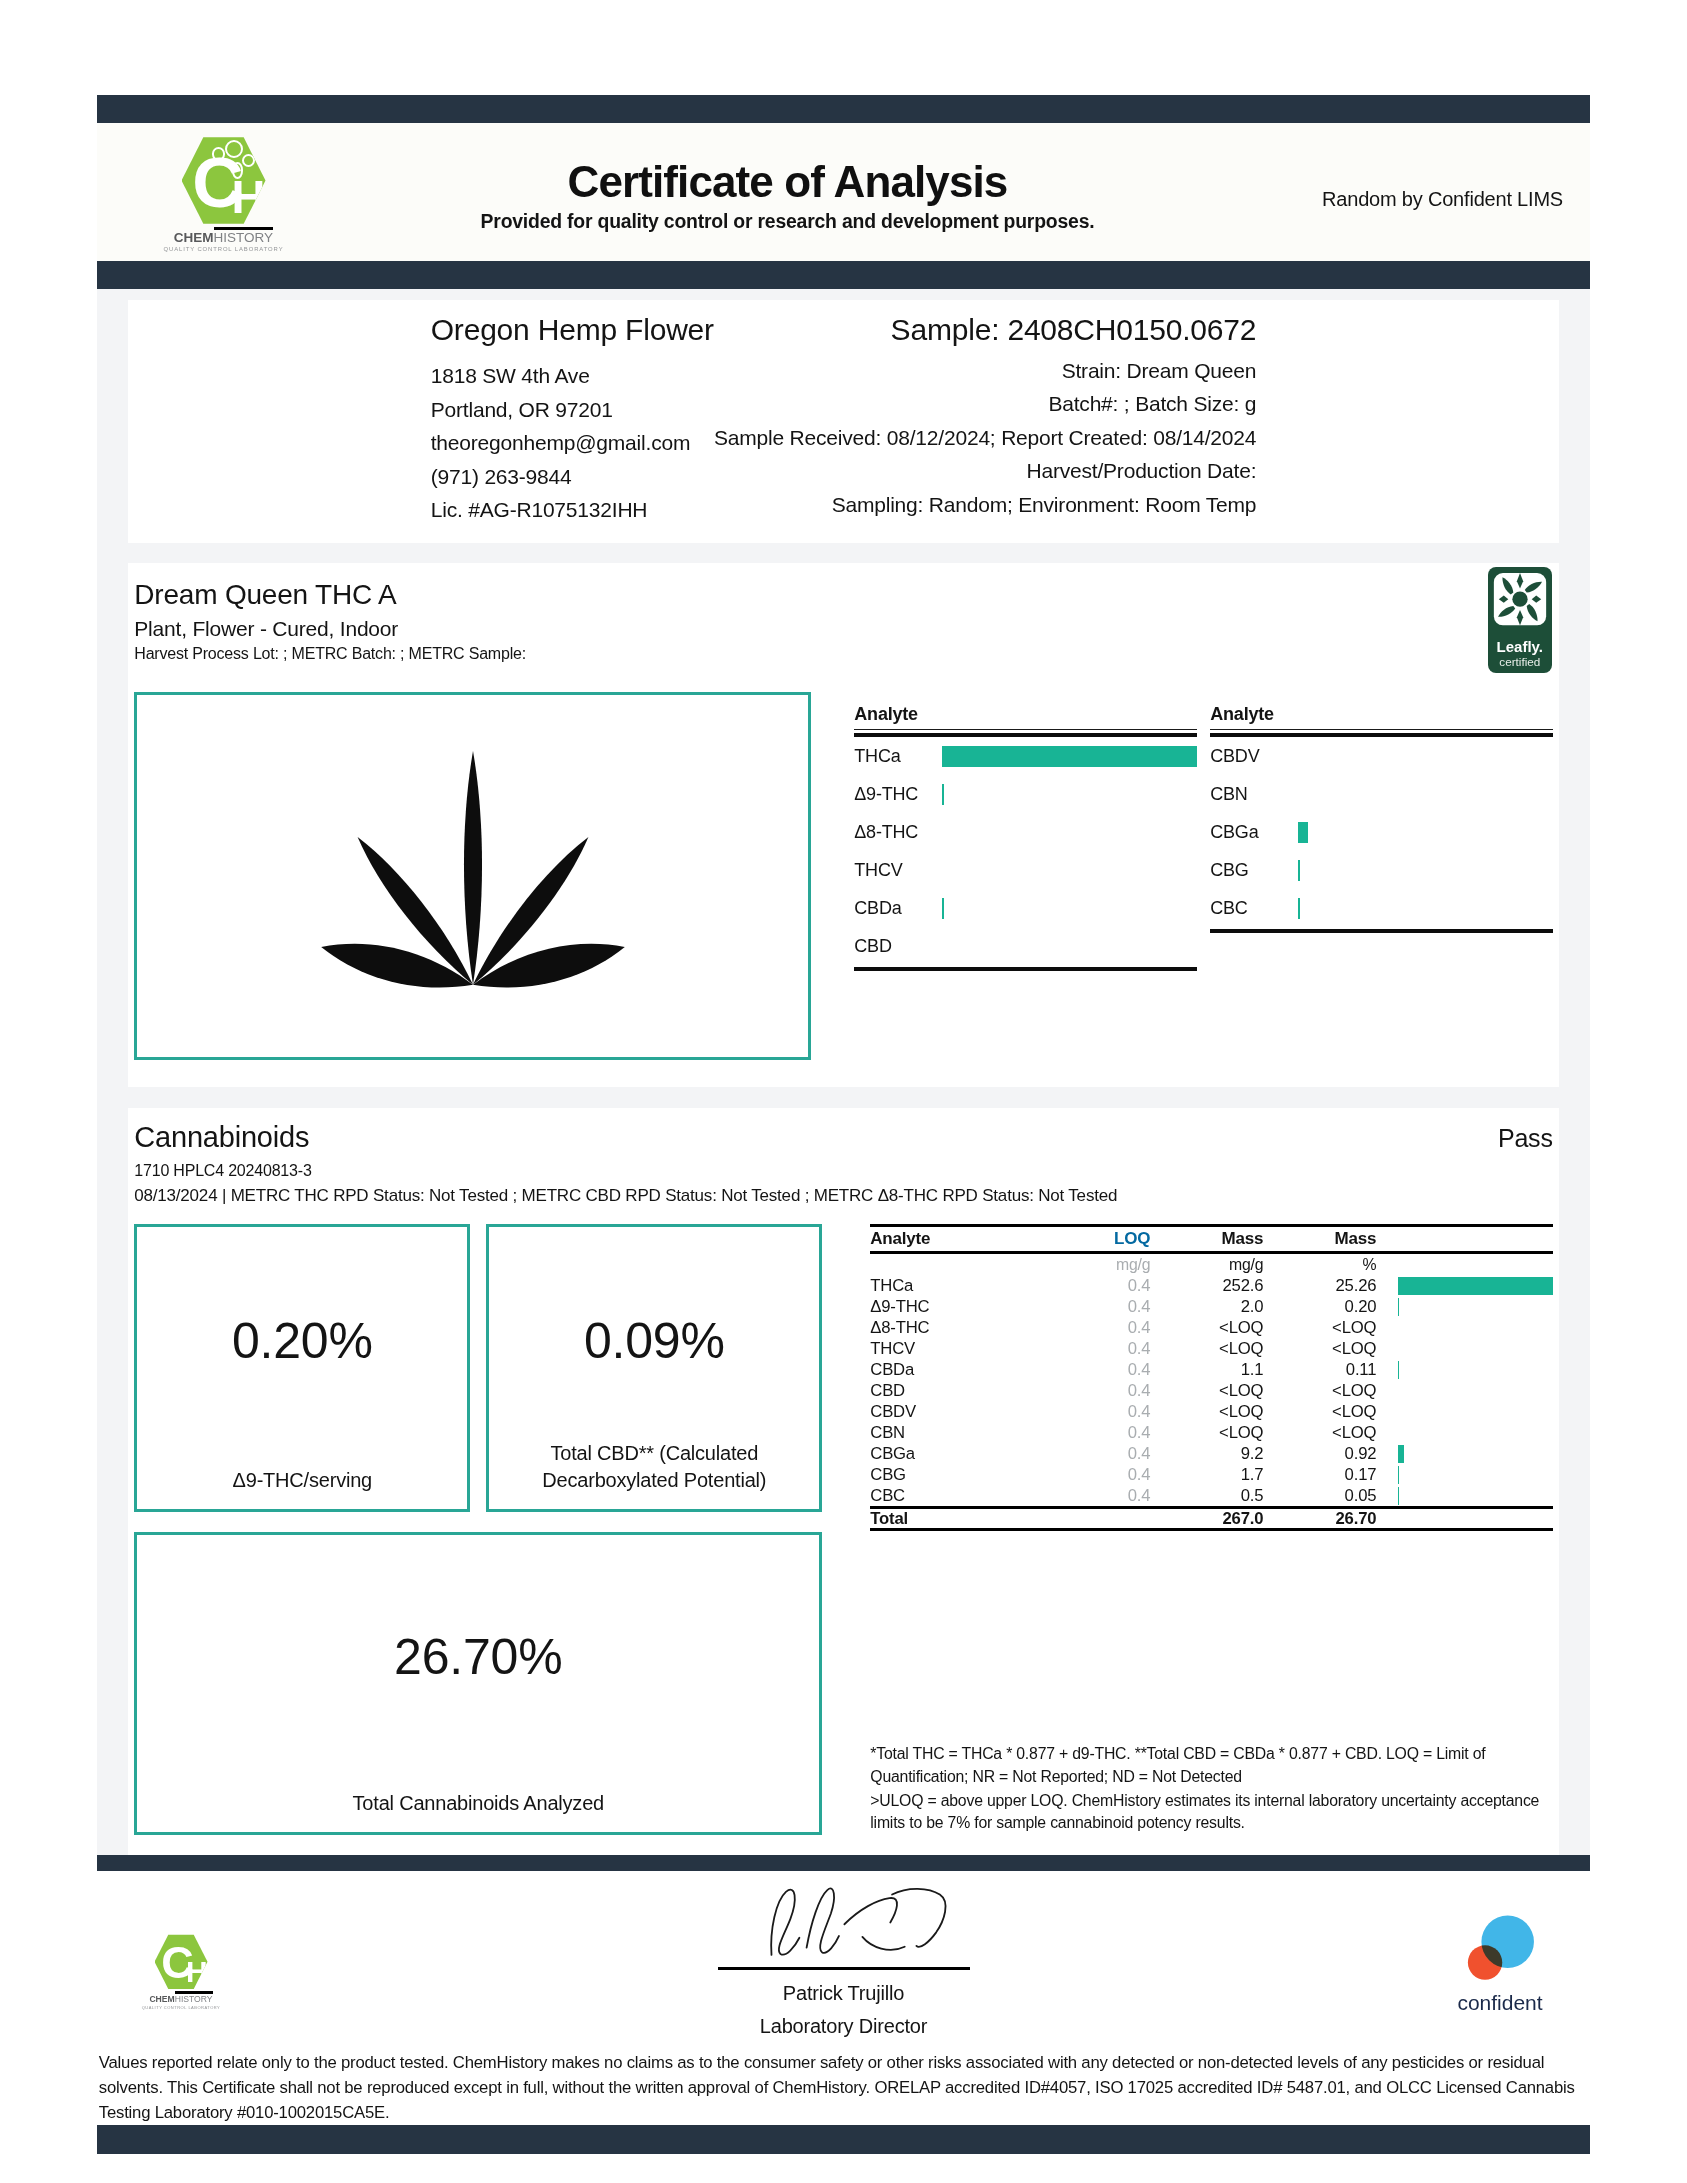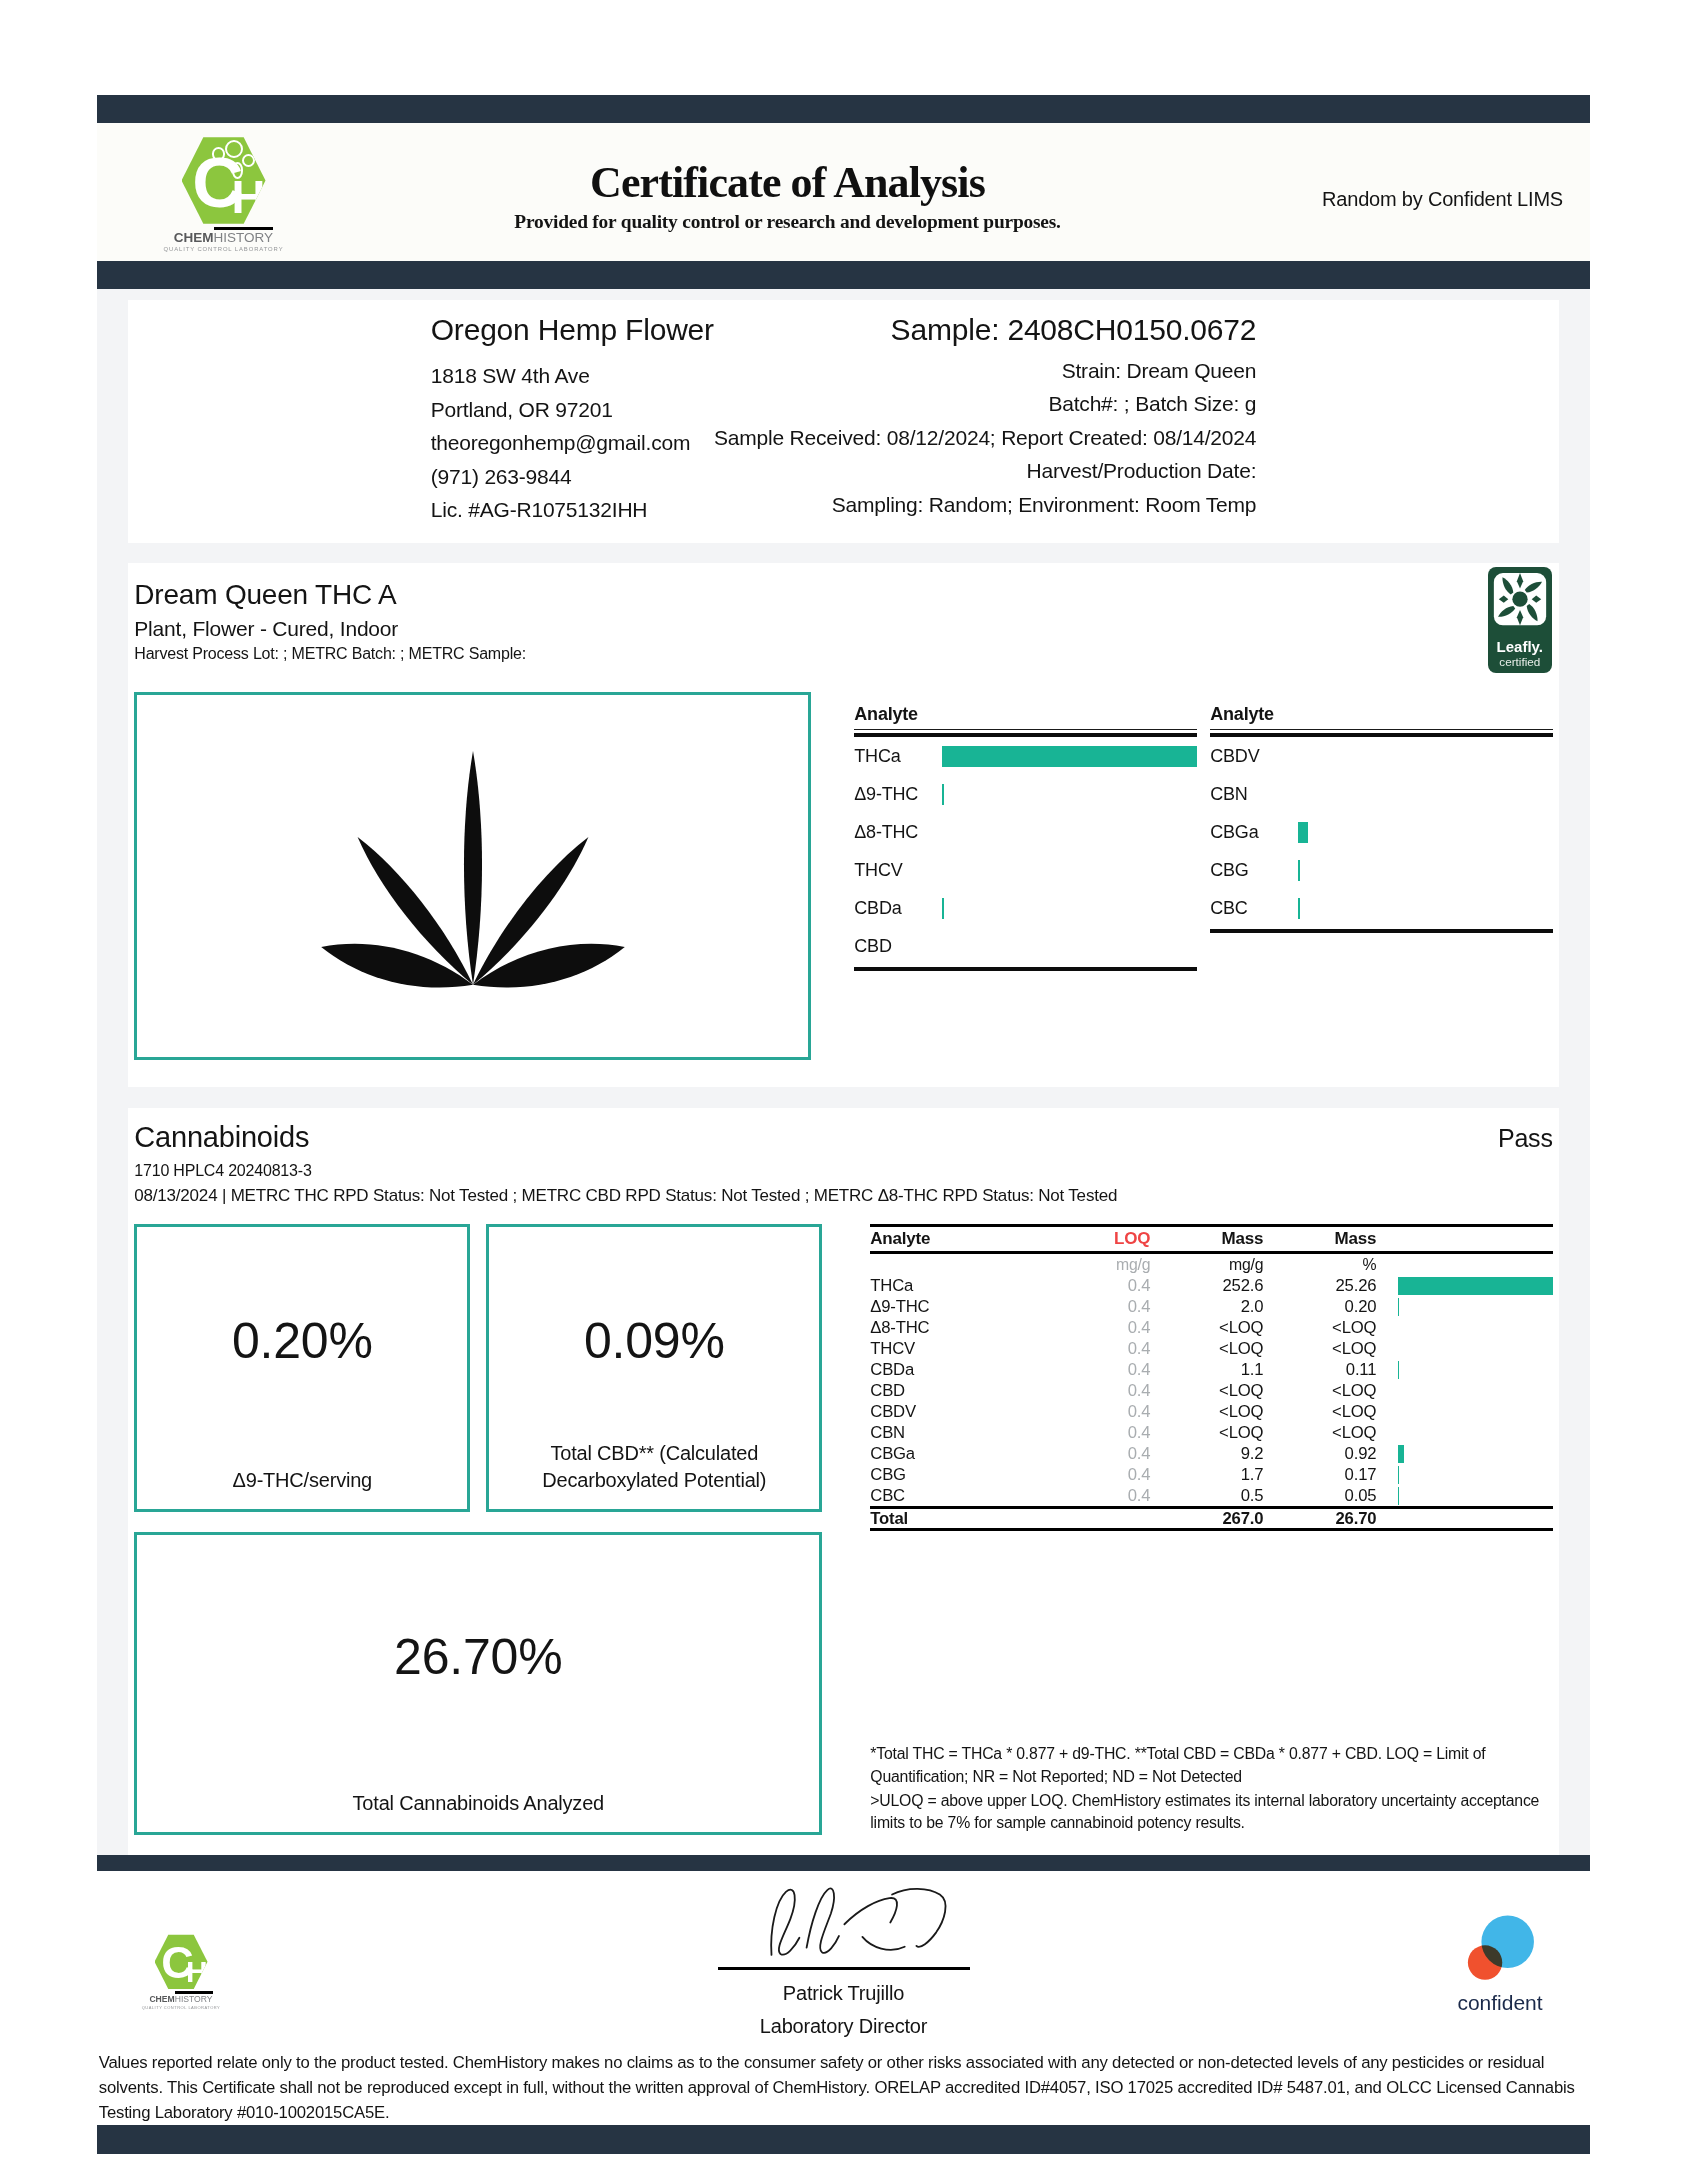--- a/index.html
+++ b/index.html
@@ -19,21 +19,21 @@
   .hex .c { position:absolute; left:10.8px; top:8px; font-size:71px; font-weight:bold; color:#fff; }
   .hex .h { position:absolute; left:50px; top:35px; font-size:47px; font-weight:bold; color:#fff; }
   .mol { position:absolute; border:2.3px solid #fff; border-radius:50%; }
   .mol.m1 { width:18px; height:18px; left:43px; top:6.3px; }
   .mol.m2 { width:13.5px; height:13.5px; left:60px; top:20px; }
   .mol.m3 { width:11.7px; height:17px; left:50px; top:28px; }
   .mol.m4 { width:13.5px; height:13.5px; left:30px; top:13.5px; }
   .logo-name { font-size:13.5px; font-weight:bold; color:#4a4d4f; letter-spacing:0; margin-top:2.7px; }
   .logo-name .lt { color:#58595b; } .logo-name .rt { color:#808285; font-weight:normal; }
   .logo-tag { font-size:5.9px; color:#939598; letter-spacing:0.9px; margin-top:0.9px; }
-  .title-block { flex:1; text-align:center; padding-top:4.5px;font-family:Liberation Serif, serif; }
+  .title-block { flex:1; text-align:center; padding-top:4.5px; }
   .title-block h1 { font-size:44px; font-weight:600; letter-spacing:-0.9px; color:#101010; }
   .title-block .subtitle { font-size:19.4px; font-weight:bold; margin-top:2.7px; }
   .powered { width:279px; text-align:right; font-size:20px; padding-top:13.5px; }
 
   
   .content { margin:0 97px; background:#f3f4f6; padding:10.8px 31px 0; }
   .card { background:#fff; }
 
   .info-card { min-height:198px; display:flex; justify-content:center; padding:13.5px 6.3px 16px; margin-bottom:20px; }
   .client-name { font-size:30px; margin-bottom:11.7px; }
@@ -73,21 +73,21 @@
   .metric-box.small { width:336px; height:288px; }
   .metric-box.wide { width:688px; height:303px; margin-top:4.5px; }
   .mb-value { font-size:50px; margin-bottom:54px; }
   .mb-label { position:absolute; bottom:15.3px; left:0; right:0; text-align:center; font-size:20px; line-height:1.35; padding:0 31.5px; }
 
   .table-col { flex:1; display:flex; flex-direction:column; }
   .rt { border-top:3.6px solid #000; }
   .rt-grid { display:grid; grid-template-columns:149px 131px 113px 113px 1fr; align-items:center; }
   .rt-headrow { height:27px; border-bottom:3.6px solid #000; }
   .rt-h { font-size:17px; font-weight:bold; }
-  .rt-h.gray { color:#ef4444; }
+  .rt-h.gray { color:#0369a1; }
   .rt-unitrow { height:21.6px; }
   .rt-u { font-size:15.8px; }
   .rt-u.gray { color:#a9adb0; }
   .rt-row { height:21px; }
   .rt-c { font-size:16.7px; }
   .rt-c.gray { color:#a9adb0; }
   .num { text-align:right; }
   .barcell { padding-left:21.6px; height:18.5px; }
   .rt-bar { height:100%; background:#18b495; }
   .rt-total { height:25px; border-top:3.2px solid #000; border-bottom:3.6px solid #000; font-weight:bold; }

